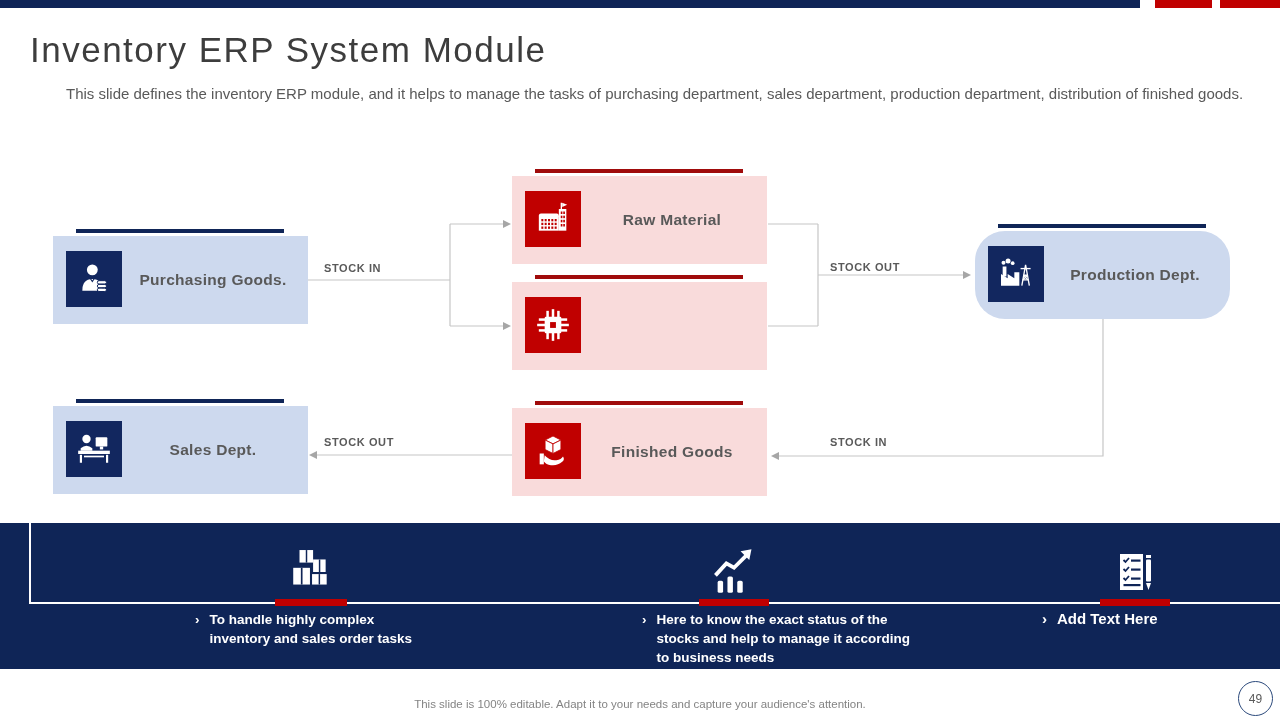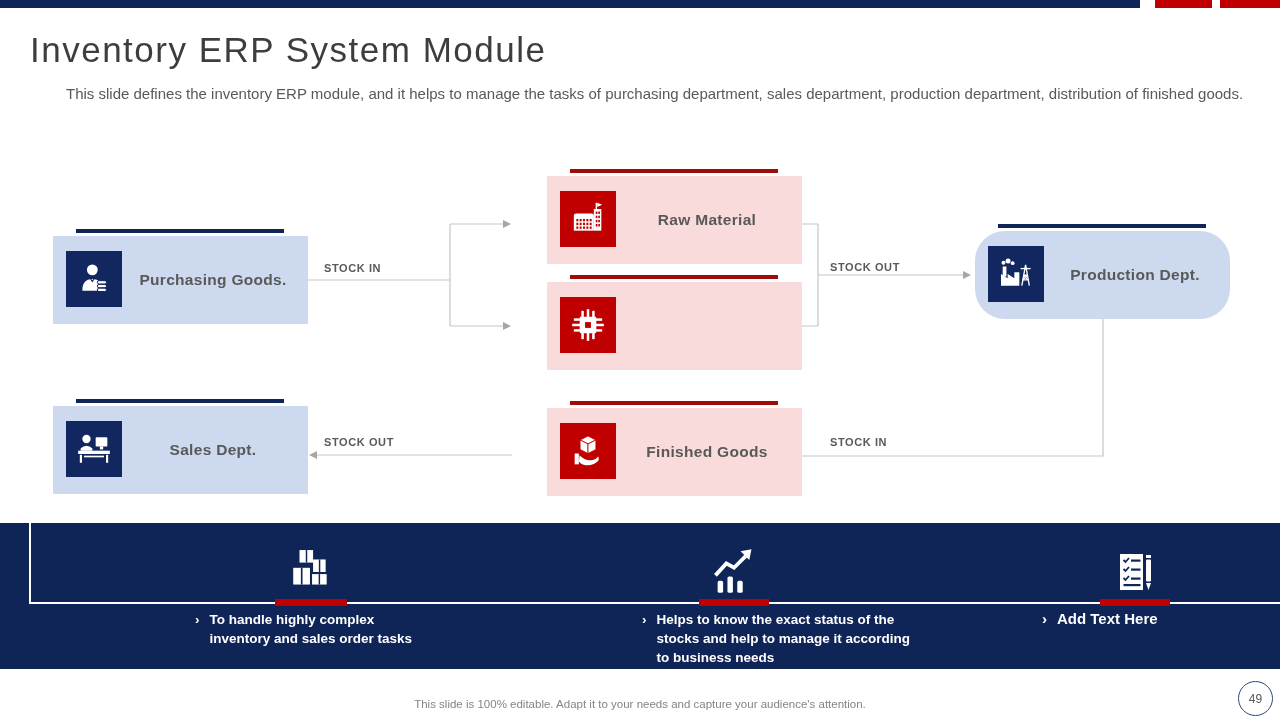--- a/index.html
+++ b/index.html
@@ -17,21 +17,21 @@
 
   .title{position:absolute;left:30px;top:30px;font-size:35px;font-weight:400;color:#3d3d3d;letter-spacing:1.5px;}
   .subtitle{position:absolute;left:30px;top:85px;font-size:15px;color:var(--gray);white-space:nowrap;margin-left:36px;}
 
   .banner{position:absolute;left:0;top:125px;width:1280px;height:33px;background:var(--red);display:flex;align-items:center;justify-content:center;}
   .banner span{color:#fff;font-size:21px;font-weight:bold;letter-spacing:.3px;}
 
   
   .node{position:absolute;width:255px;height:88px;z-index:2;}
   .node.blue{background:var(--lblue);}
-  .node.pink{background:var(--lpink);margin-left:35px;}
+  .node.pink{background:var(--lpink);}
   .accent{position:absolute;left:23px;top:-7px;width:208px;height:4px;}
   .node.blue .accent{background:var(--navy);}
   .node.pink .accent{background:var(--darkred);}
   .iconbox{position:absolute;left:13px;top:15px;width:56px;height:56px;display:flex;align-items:center;justify-content:center;}
   .node.blue .iconbox{background:var(--navy2);}
   .node.pink .iconbox{background:var(--red);}
   .node-label{position:absolute;left:69px;right:4px;top:0;bottom:0;display:flex;align-items:center;justify-content:center;color:var(--gray);font-weight:bold;font-size:15.5px;letter-spacing:.3px;}
 
   .arrows{position:absolute;left:0;top:0;z-index:1;}
   .flow-label{position:absolute;z-index:2;font-size:11px;font-weight:bold;color:var(--gray);letter-spacing:.6px;}
@@ -249,21 +249,21 @@
           <rect x="16" y="27" width="5" height="15" rx="1.5"></rect>
           <rect x="25" y="31" width="5" height="11" rx="1.5"></rect>
         </g>
         <path d="M5 26 L15 15 L22 19 L35 6" stroke="#fff" stroke-width="3.5" fill="none"></path>
         <polygon points="28,4 38,2 36,12" fill="#fff"></polygon>
       </svg>
     </div>
     <div class="redbar" style="left:699px;width:70px;"></div>
     <div class="bullet" style="left:642px;width:275px;">
       <span class="chev">›</span>
-      <span>Helps to know the exact status of the stocks and help to manage it according to business needs</span>
+      <span>Here to know the exact status of the stocks and help to manage it according to business needs</span>
     </div>
 
     <div class="band-icon" style="left:1114px;top:28px;">
       <svg viewBox="0 0 44 44" width="44" height="44">
         <rect x="6" y="3" width="23" height="36" fill="#fff"></rect>
         <g stroke="#0f2557" stroke-width="1.8" fill="none">
           <path d="M9.5 9 l2 2 3.5-4"></path>
           <path d="M9.5 18 l2 2 3.5-4"></path>
           <path d="M9.5 27 l2 2 3.5-4"></path>
         </g>

